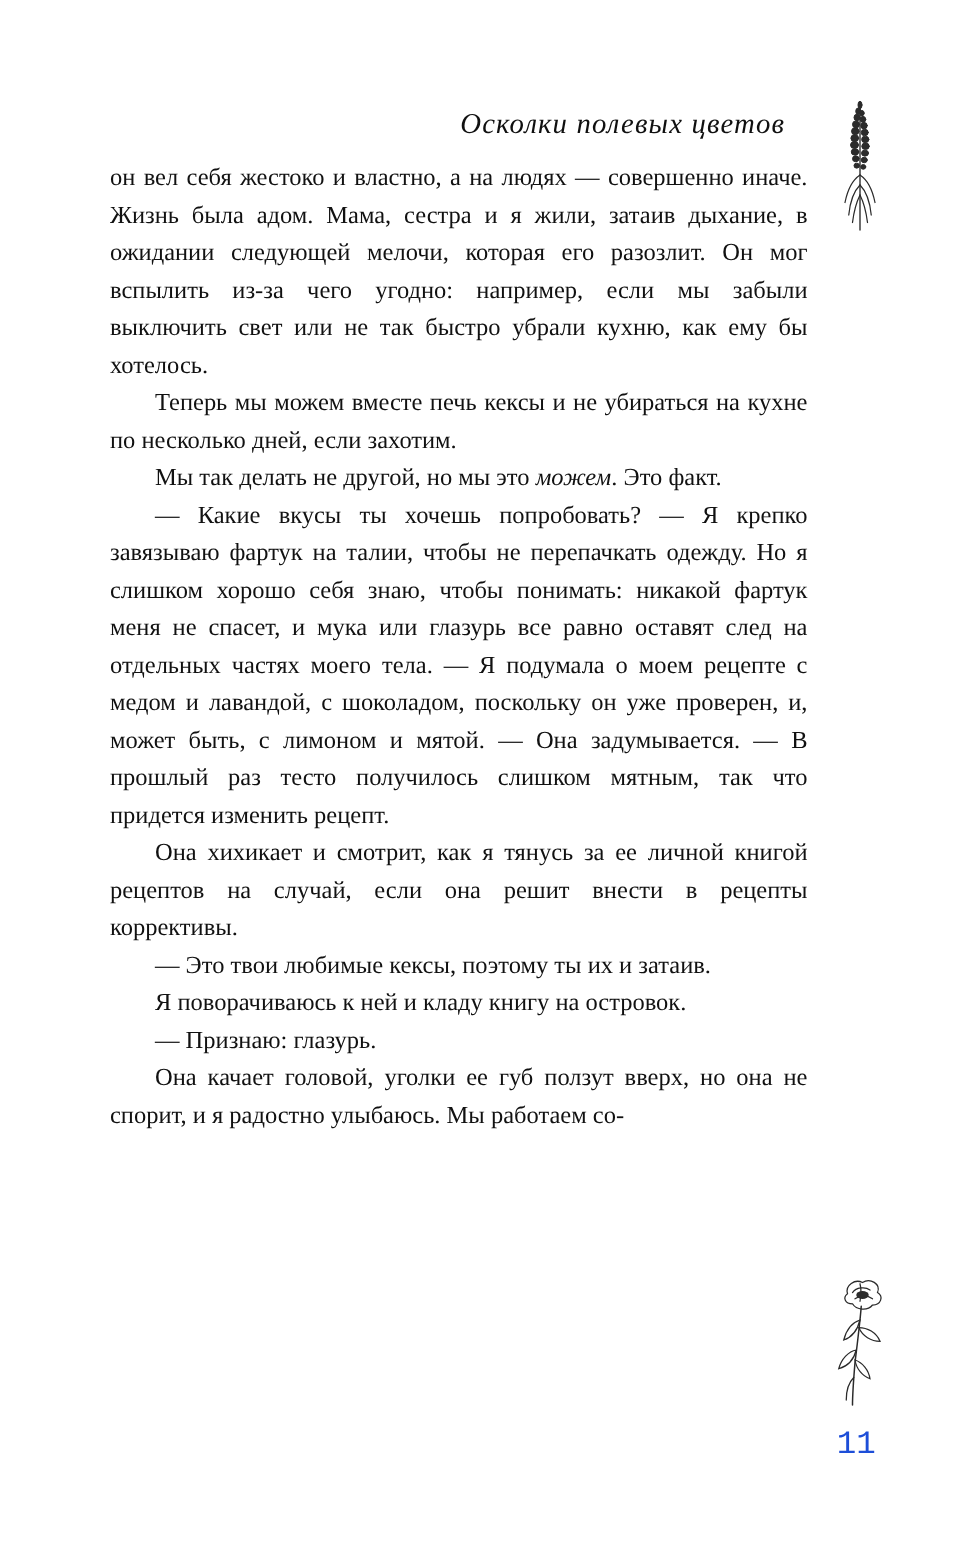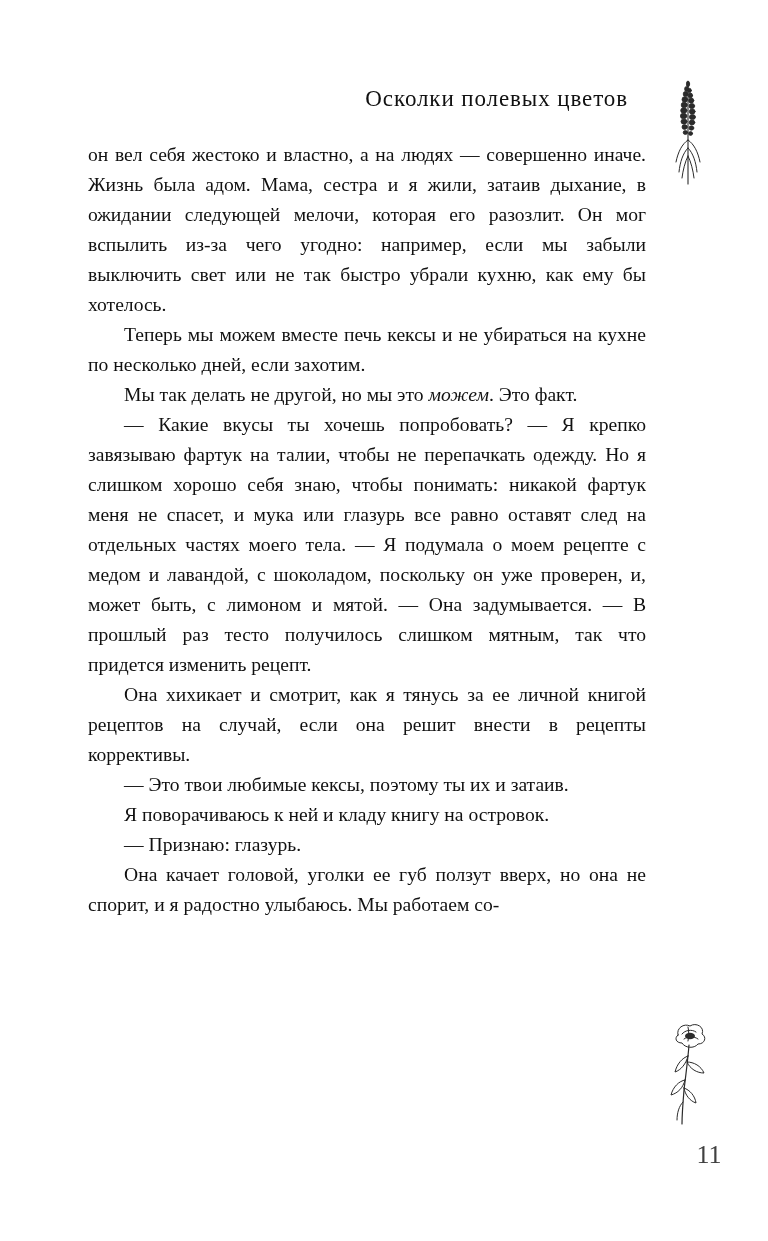--- a/index.html
+++ b/index.html
@@ -21,20 +21,21 @@
     box-sizing: border-box;
   }
 
   
   .running-head {
     position: absolute;
     left: 88px;
     top: 86px;
     width: 540px;
     text-align: right;
+    font-style: italic;
     font-size: 23px;
     letter-spacing: 0.9px;
     color: #101010;
     white-space: nowrap;
   }
 
   
   .ornament {
     position: absolute;
     pointer-events: none;
@@ -50,21 +51,21 @@
     top: 1018px;
     width: 62px;
     height: 112px;
   }
   .ornament svg { display: block; width: 100%; height: 100%; }
 
   
   .textblock {
     position: absolute;
     left: 88px;
-    top: 140px;
+    top: 128px;
     width: 558px;
   }
   .textblock p {
     margin: 0;
     font-size: 19.6px;
     line-height: 30px;
     text-align: justify;
     text-justify: inter-word;
     -webkit-hyphens: none;
     hyphens: none;
@@ -72,26 +73,27 @@
   }
   .textblock p.cont { text-indent: 0; }
   .textblock p.indent { text-indent: 36px; }
   .textblock p em { }
   
   .textblock p { text-align-last: left; }
 
   
   .folio {
     position: absolute;
-    left: 664px;
+    left: 640px;
     top: 1140px;
     width: 90px;
     text-align: center;
     font-size: 26px;
-    color: #404040;
+    color: #1d4ed8;
+    font-family: Liberation Mono, monospace;
   }
 </style>
 </head>
 <body>
 
 <div class="page">
 
   <div class="running-head">Осколки полевых цветов</div>
 
   <div class="ornament ornament-top">

